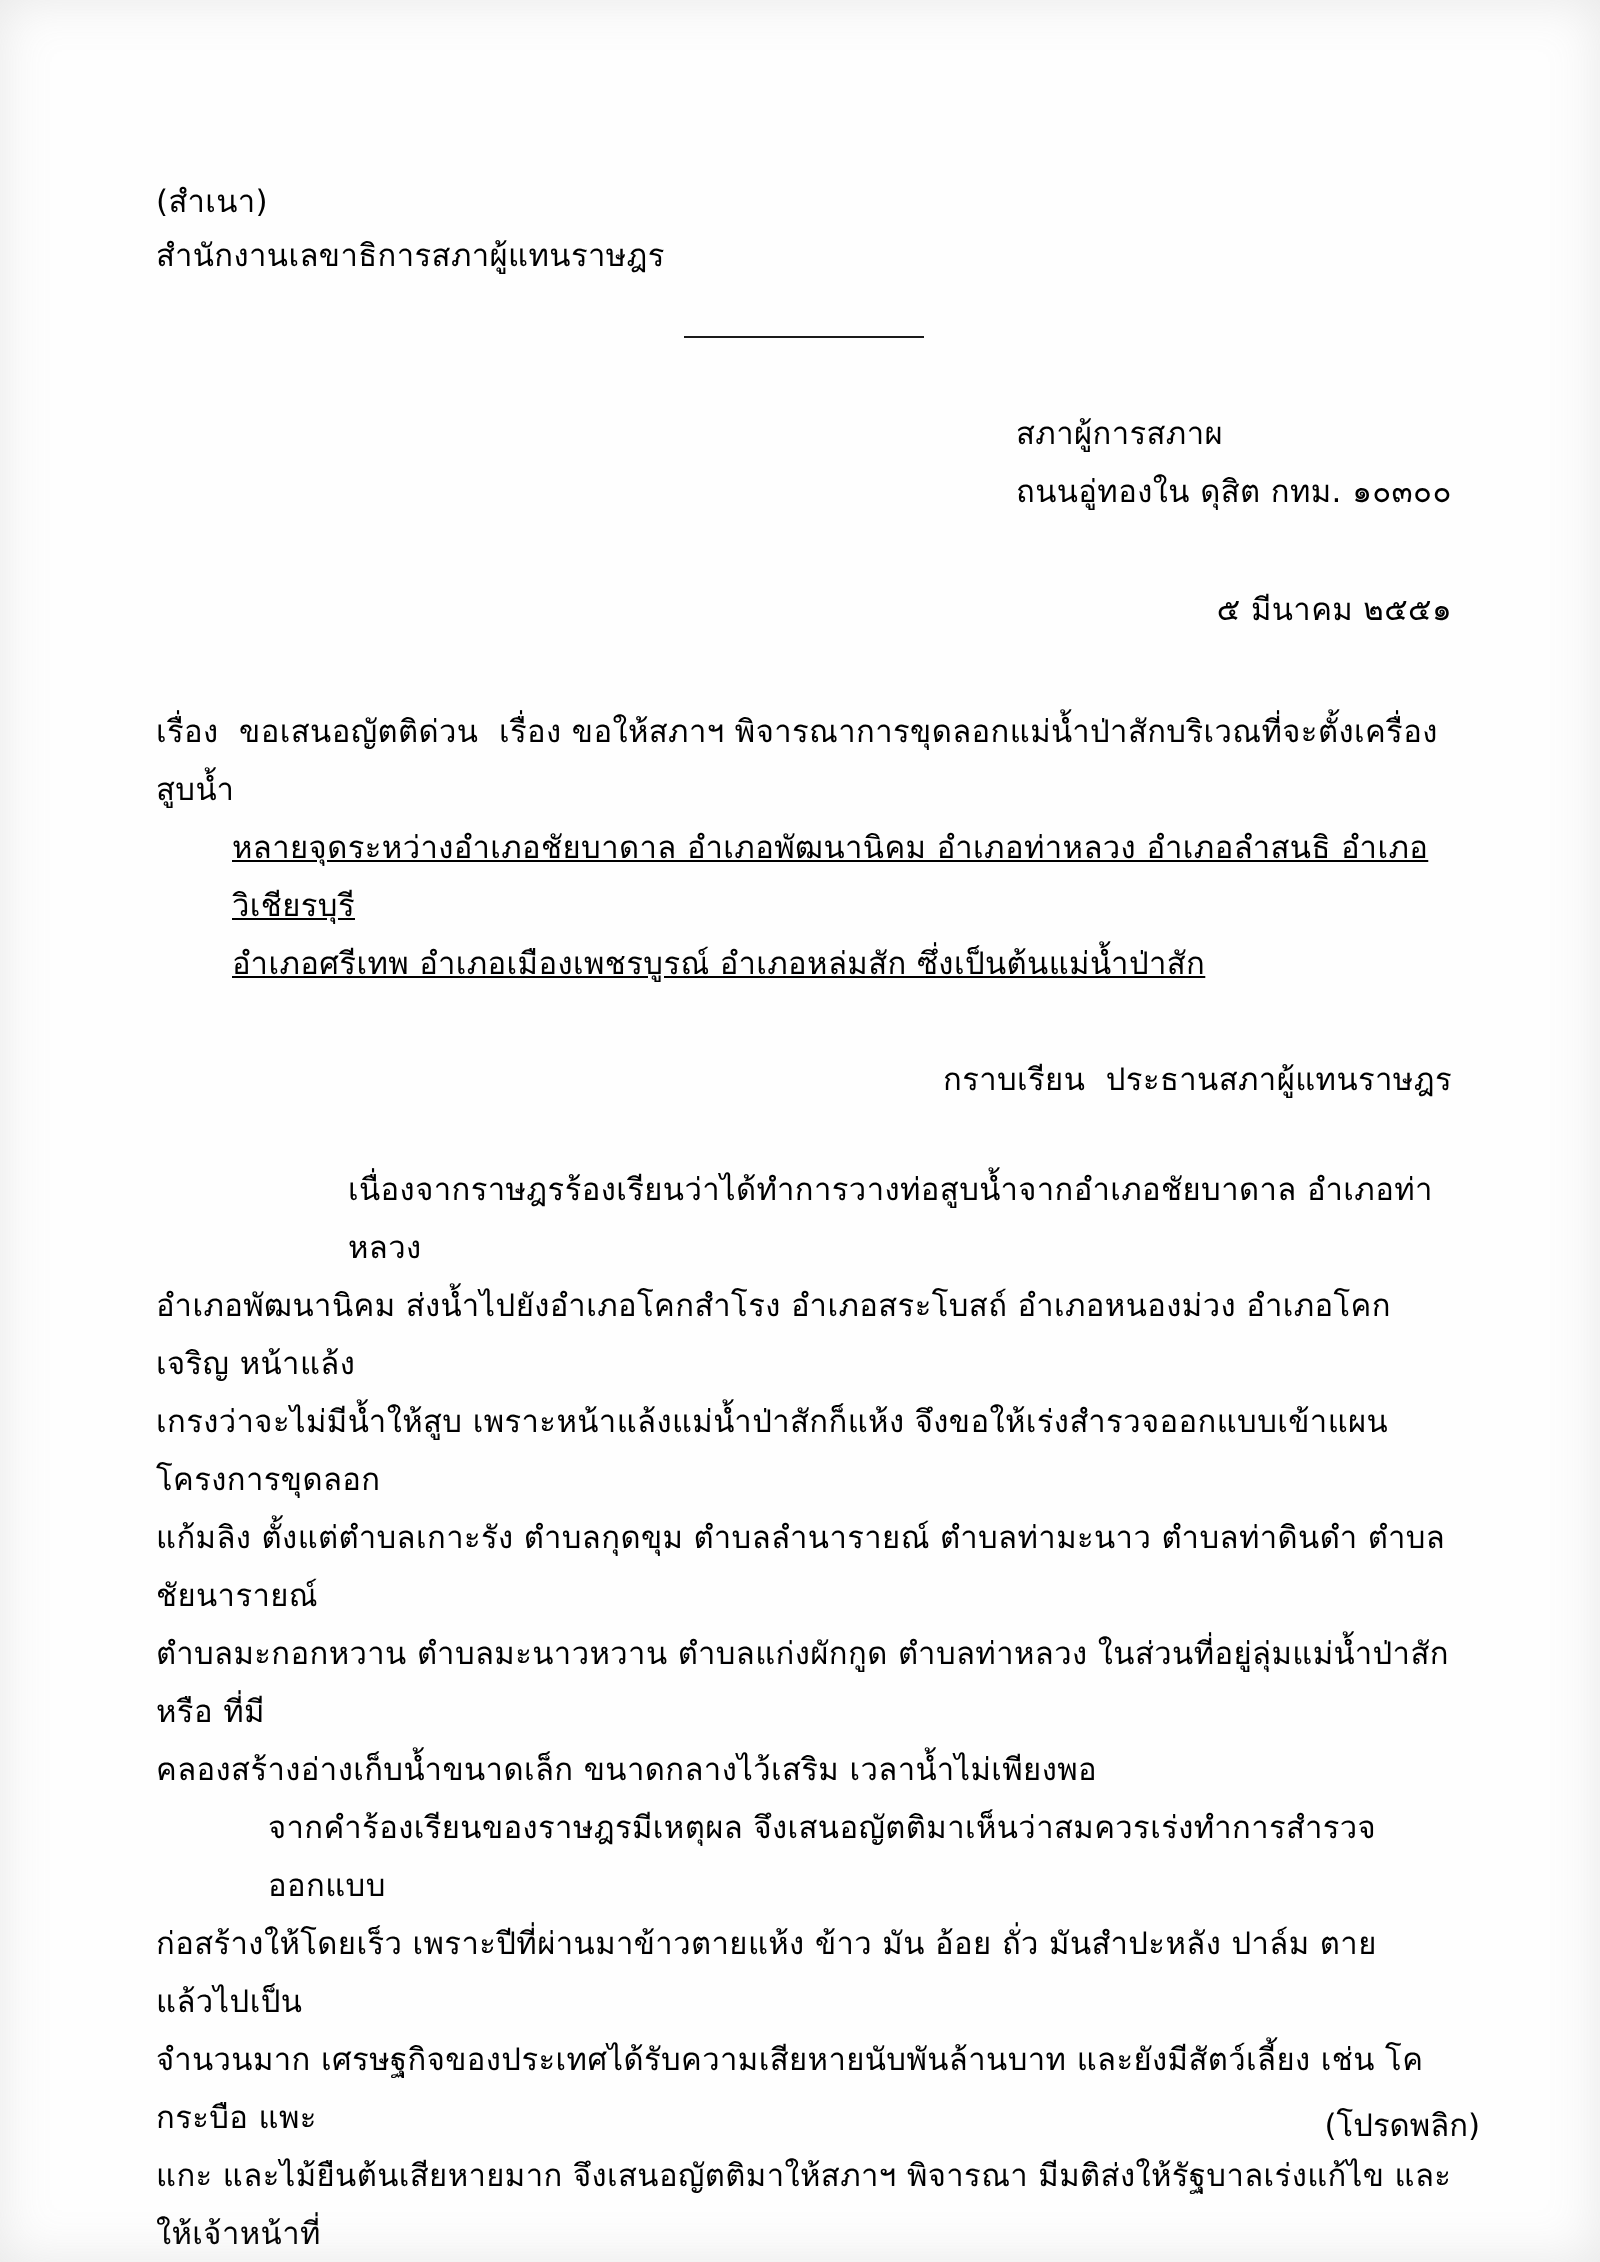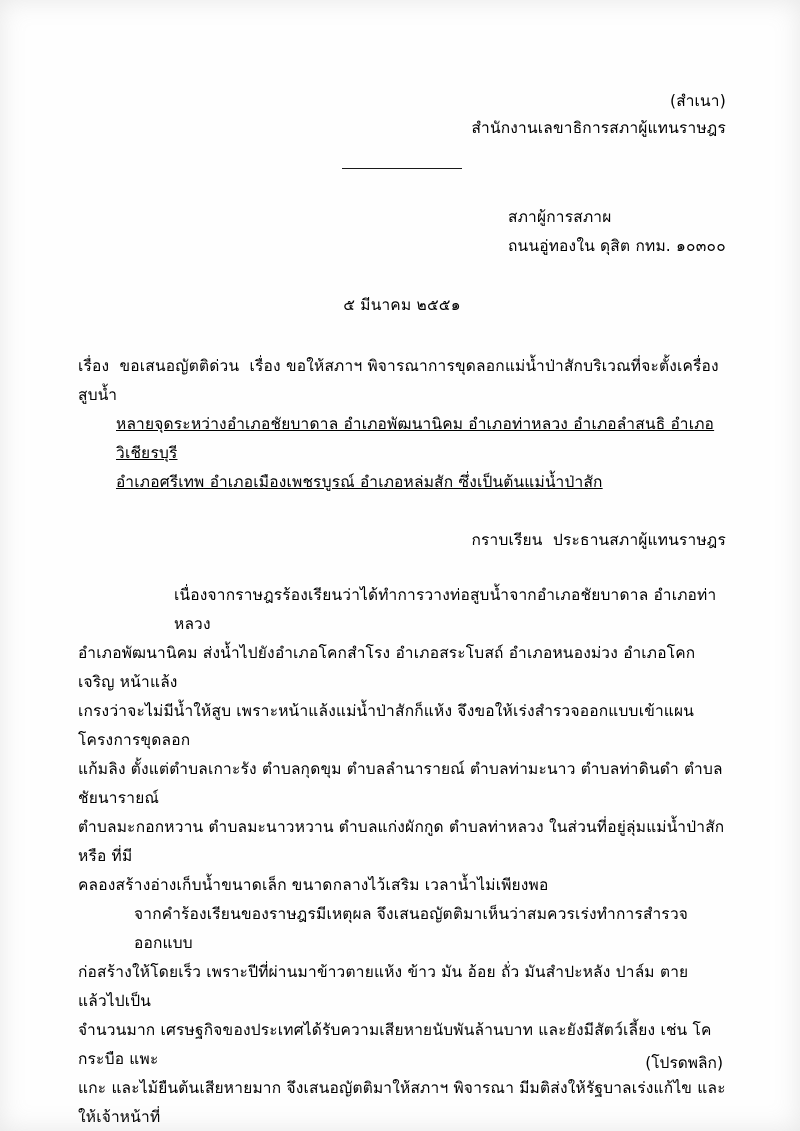--- a/index.html
+++ b/index.html
@@ -33,21 +33,21 @@
     top: 88px;
     width: 648px;
   }
   .line {
     font-size: 15.5px;
     line-height: 29px;
     letter-spacing: 0.2px;
     white-space: pre-wrap;
   }
   .center {
-    text-align: right;
+    text-align: left;
   }
   .copy-mark {
     font-size: 15.5px;
     line-height: 26px;
   }
   .doc-no {
     font-size: 15.5px;
     line-height: 28px;
     margin-top: 4px;
   }
@@ -66,21 +66,21 @@
     border-top: 1px solid #1a1a1a;
     height: 0;
     vertical-align: middle;
   }
   .addr-block {
     margin-left: 430px;
     font-size: 15.5px;
     line-height: 30px;
   }
   .date-row {
-    text-align: center;
+    text-align: right;
     margin-top: 30px;
     margin-bottom: 32px;
     font-size: 15.5px;
   }
   .subject-block {
     font-size: 15.5px;
     line-height: 30px;
   }
   .subject-block .cont {
     padding-left: 38px;
@@ -99,21 +99,21 @@
     line-height: 30px;
   }
   .indent {
     padding-left: 96px;
   }
   .indent2 {
     padding-left: 56px;
   }
   .footer-note {
     position: absolute;
-    right: 77px;
+    right: 60px;
     bottom: 56px;
     font-size: 15.5px;
   }
   .edge-shadow {
     position: absolute;
     left: 0;
     top: 0;
     width: 800px;
     height: 1131px;
     pointer-events: none;

